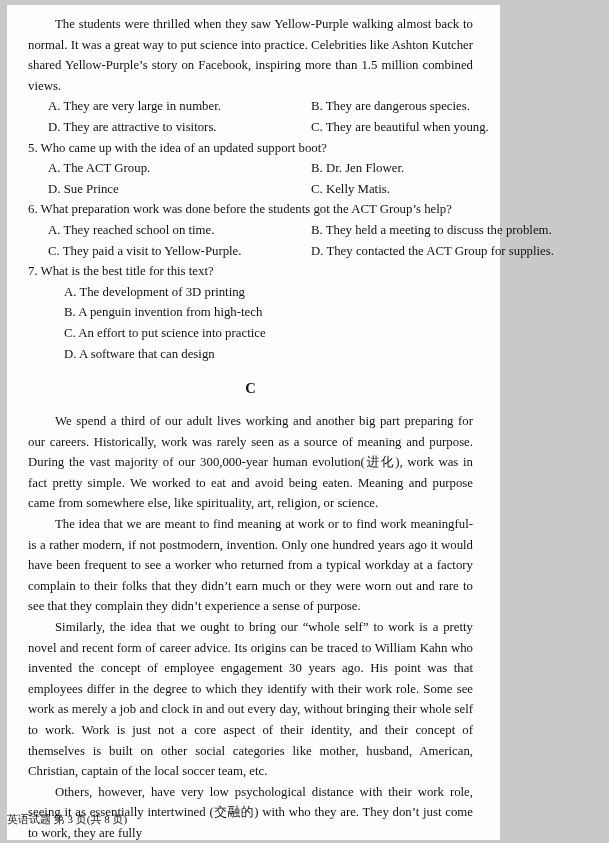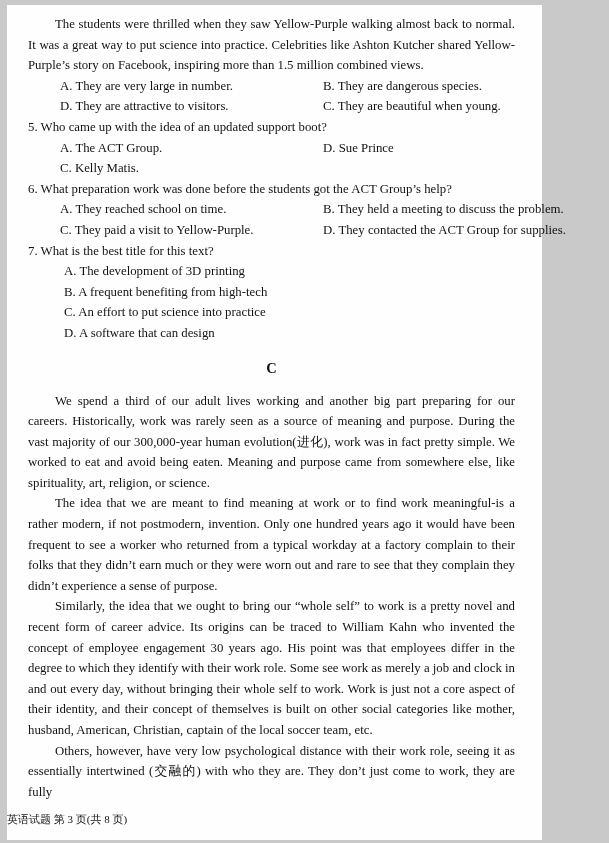--- a/index.html
+++ b/index.html
@@ -9,21 +9,21 @@
     height: 843px;
     position: relative;
     background: #c9c9c9;
     font-family: "Liberation Serif", "DejaVu Serif", serif;
     overflow: hidden;
   }
   .page {
     position: absolute;
     left: 7px;
     top: 5px;
-    width: 535px;
+    width: 493px;
     height: 835px;
     background: #fefefe;
     color: #121212;
     padding: 9px 27px 0 21px;
   }
   .para {
     margin: 0;
     text-align: justify;
     font-size: 12.8px;
     line-height: 20.6px;
@@ -31,21 +31,21 @@
   .indent { text-indent: 27px; }
   .question { margin: 0; }
   .q-stem {
     font-size: 12.8px;
     line-height: 20.6px;
     text-align: justify;
   }
   .opt-grid {
     display: grid;
     grid-template-columns: 263px auto;
-    margin-left: 32px;
+    margin-left: 20px;
   }
   .opt-list {
     display: flex;
     flex-direction: column;
     margin-left: 36px;
   }
   .opt {
     font-size: 12.8px;
     line-height: 20.6px;
     white-space: nowrap;
@@ -79,40 +79,41 @@
       <span class="opt">B. They are dangerous species.</span>
       <span class="opt">D. They are attractive to visitors.</span>
       <span class="opt">C. They are beautiful when young.</span>
     </div>
   </div>
 
   <div class="question">
     <div class="q-stem">5. Who came up with the idea of an updated support boot?</div>
     <div class="opt-grid">
       <span class="opt">A. The ACT Group.</span>
+      <span class="opt">B. Dr. Jen Flower.</span>
       <span class="opt">D. Sue Prince</span>
       <span class="opt">C. Kelly Matis.</span>
     </div>
   </div>
 
   <div class="question">
     <div class="q-stem">6. What preparation work was done before the students got the ACT Group’s help?</div>
     <div class="opt-grid">
       <span class="opt">A. They reached school on time.</span>
       <span class="opt">B. They held a meeting to discuss the problem.</span>
       <span class="opt">C. They paid a visit to Yellow-Purple.</span>
       <span class="opt">D. They contacted the ACT Group for supplies.</span>
     </div>
   </div>
 
   <div class="question">
     <div class="q-stem">7. What is the best title for this text?</div>
     <div class="opt-list">
       <span class="opt">A. The development of 3D printing</span>
-      <span class="opt">B. A frequent benefiting from high-tech</span>
+      <span class="opt">B. A penguin invention from high-tech</span>
       <span class="opt">C. An effort to put science into practice</span>
       <span class="opt">D. A software that can design</span>
     </div>
   </div>
 
   <div class="section-heading">C</div>
 
   <p class="para indent">We spend a third of our adult lives working and another big part preparing for our careers. Historically, work was rarely seen as a source of meaning and purpose. During the vast majority of our 300,000-year human evolution(进化), work was in fact pretty simple. We worked to eat and avoid being eaten. Meaning and purpose came from somewhere else, like spirituality, art, religion, or science.</p>
   <p class="para indent">The idea that we are meant to find meaning at work or to find work meaningful-is a rather modern, if not postmodern, invention. Only one hundred years ago it would have been frequent to see a worker who returned from a typical workday at a factory complain to their folks that they didn’t earn much or they were worn out and rare to see that they complain they didn’t experience a sense of purpose.</p>
   <p class="para indent">Similarly, the idea that we ought to bring our “whole self” to work is a pretty novel and recent form of career advice. Its origins can be traced to William Kahn who invented the concept of employee engagement 30 years ago. His point was that employees differ in the degree to which they identify with their work role. Some see work as merely a job and clock in and out every day, without bringing their whole self to work. Work is just not a core aspect of their identity, and their concept of themselves is built on other social categories like mother, husband, American, Christian, captain of the local soccer team, etc.</p>

